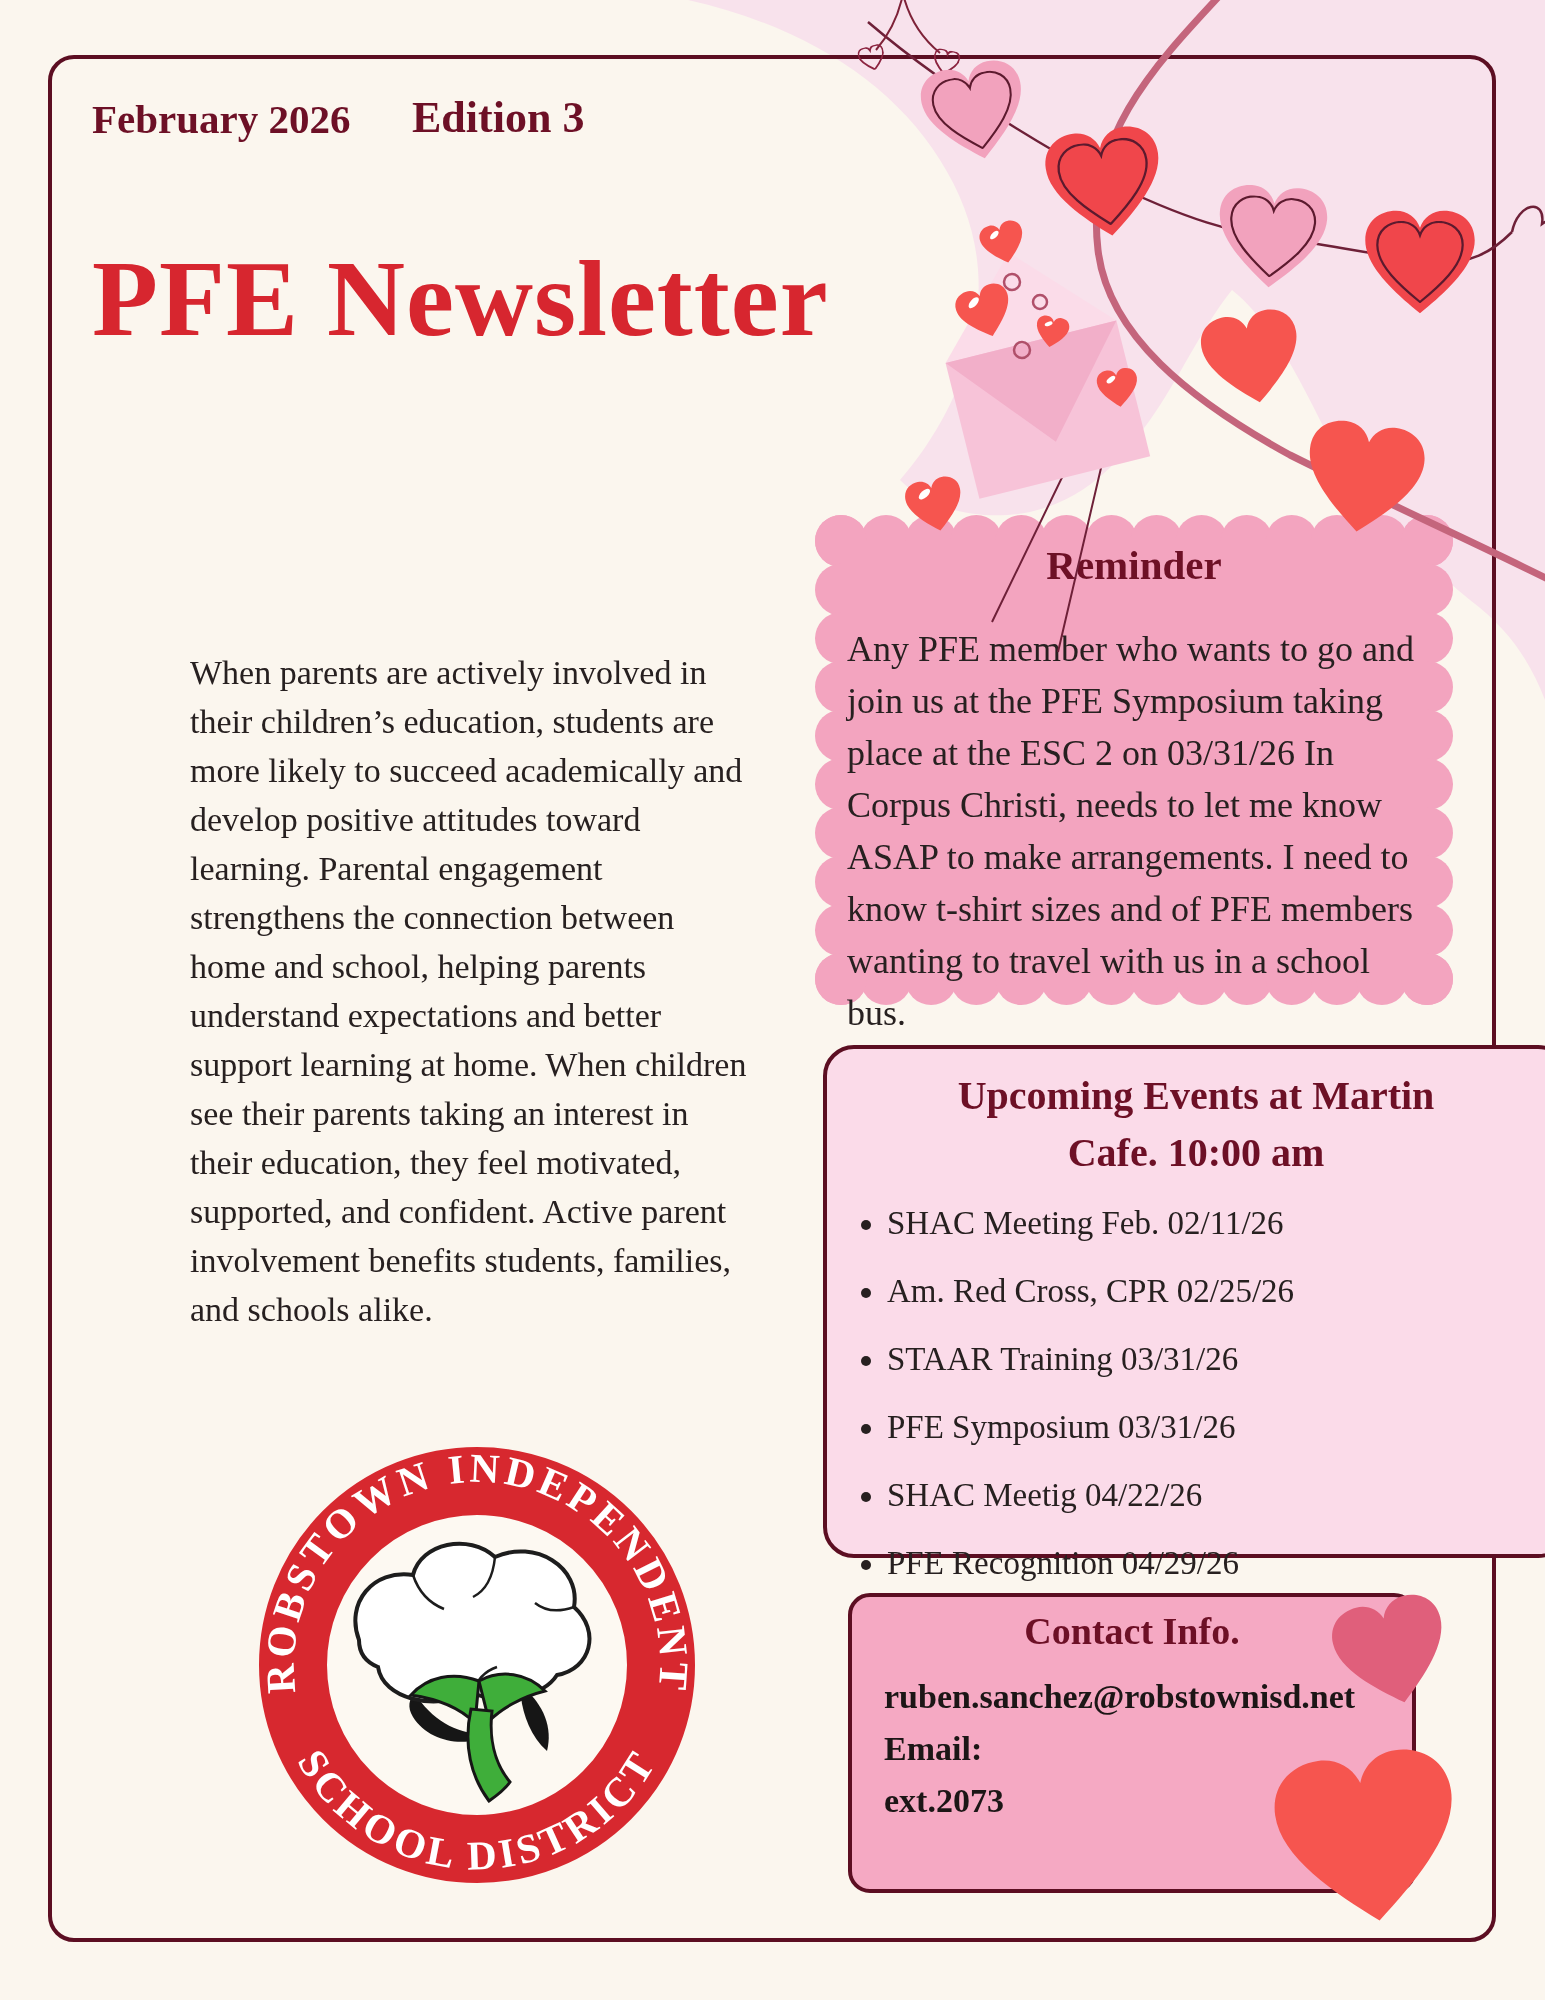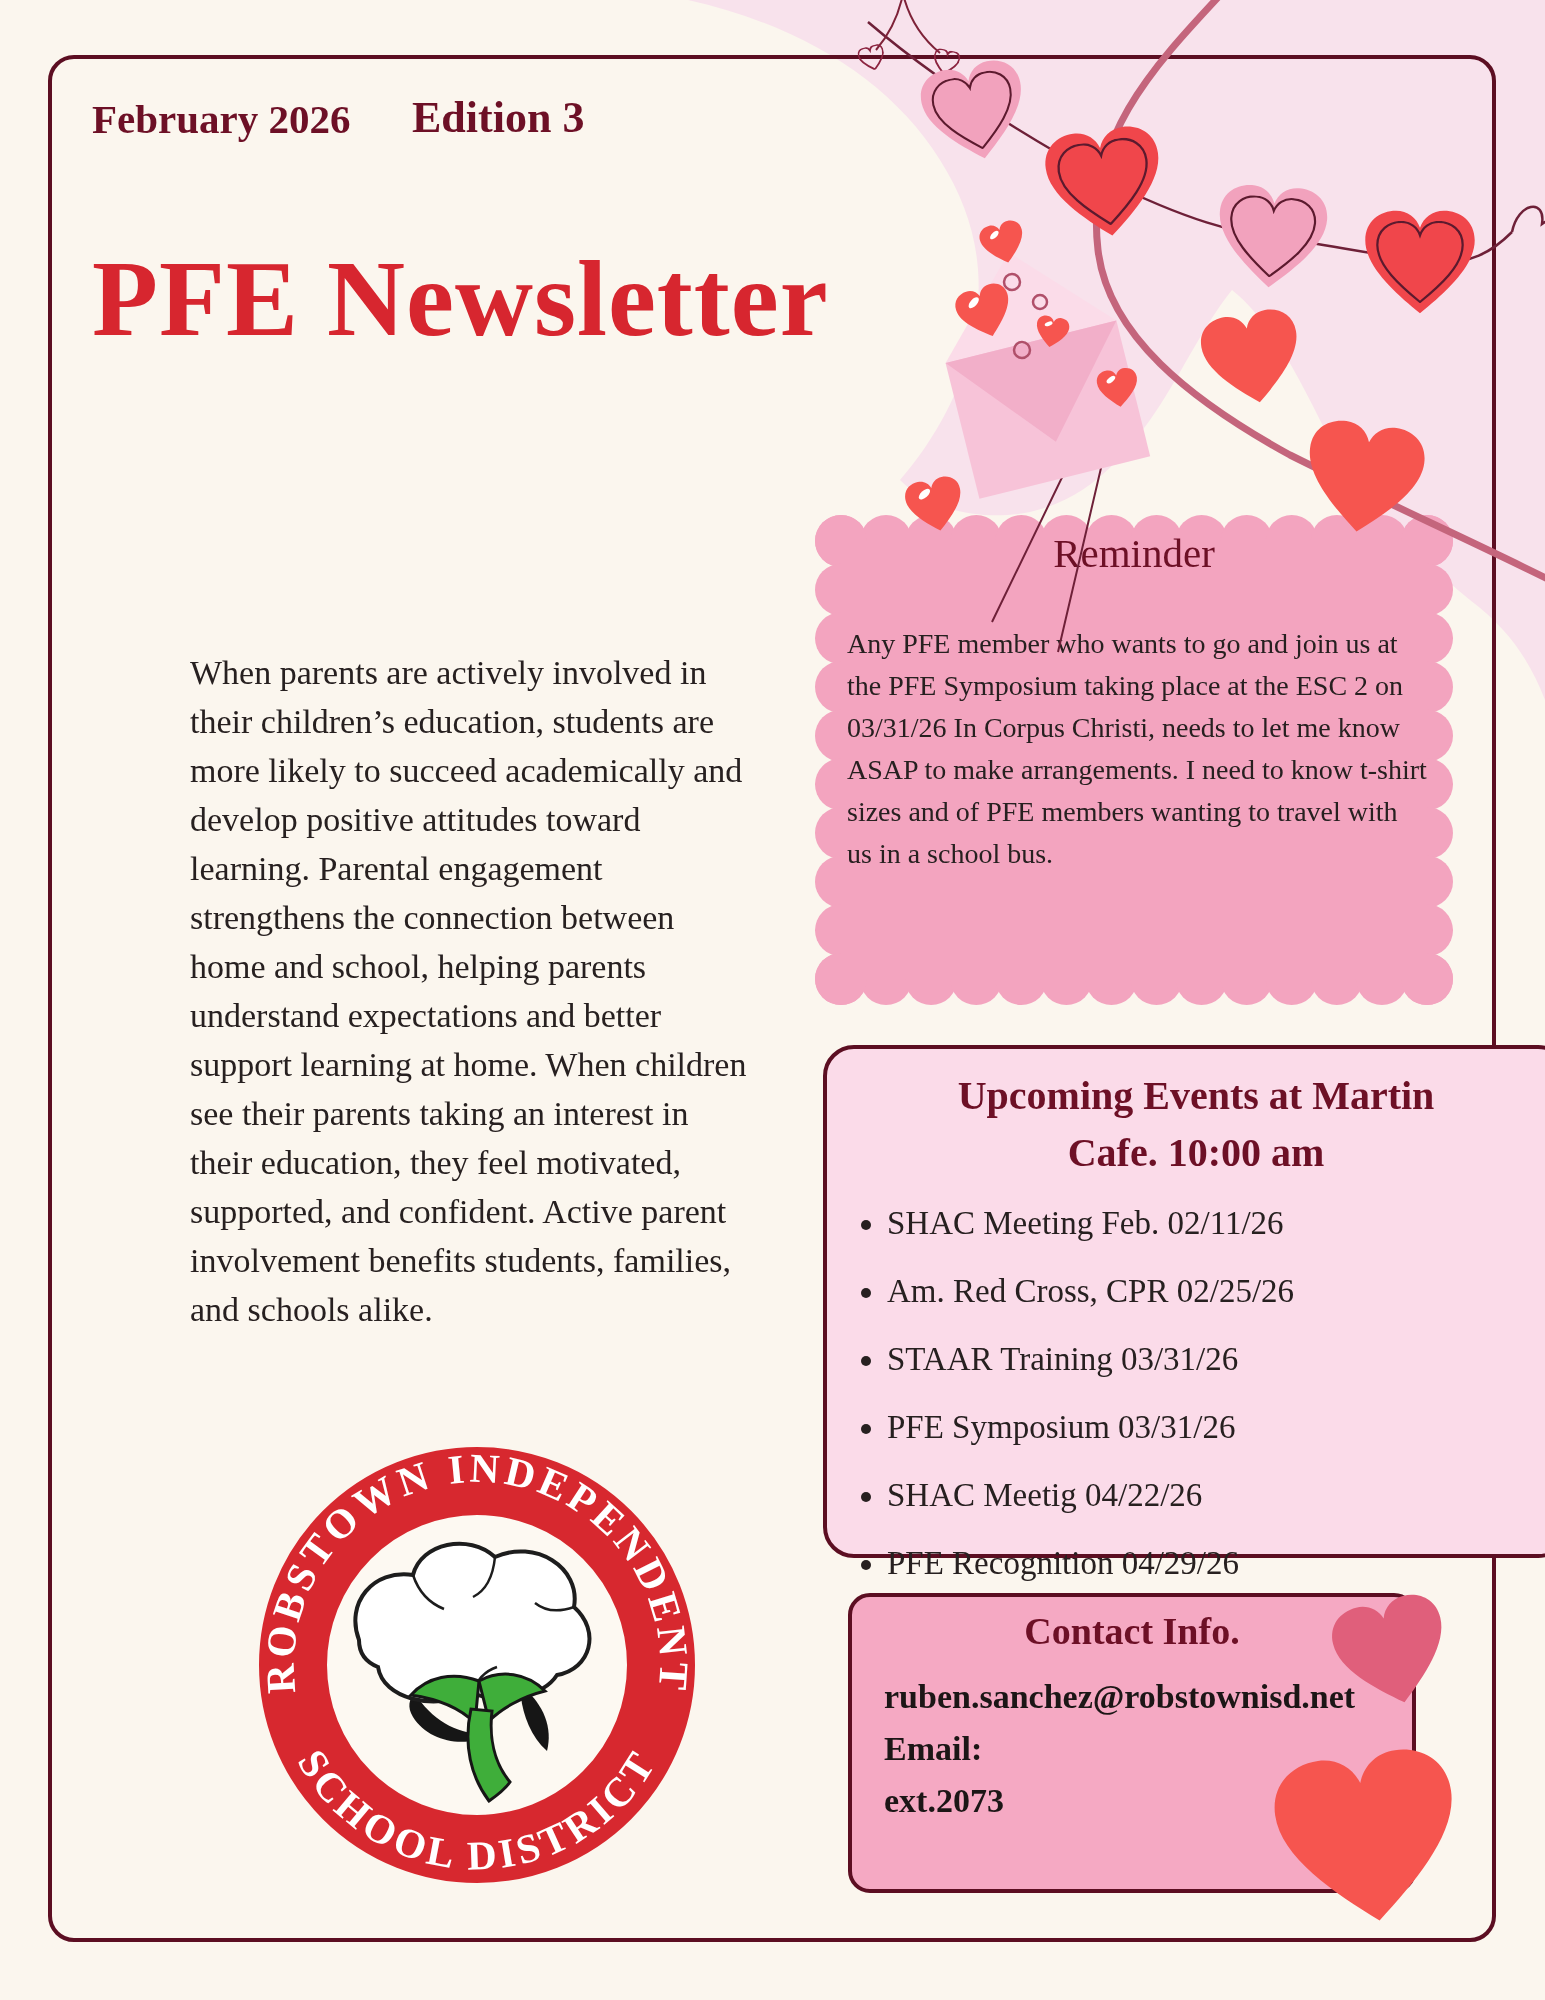--- a/index.html
+++ b/index.html
@@ -11,22 +11,22 @@
   .abs{position:absolute;z-index:2;}
   .masthead-date{left:92px;top:95px;font-size:41px;font-weight:bold;color:var(--maroon);}
   .masthead-edition{left:412px;top:92px;font-size:44px;font-weight:bold;color:var(--maroon);}
   .title{left:92px;top:228px;line-height:142px;font-weight:bold;font-size:108px;white-space:nowrap;letter-spacing:1px;}
   .title .l1{color:var(--title-pink);}
   .title .l2{color:var(--title-red);}
   .why-heading{left:190px;top:558px;width:560px;text-align:center;font-size:38px;font-weight:bold;color:var(--maroon);}
   .why-body{left:190px;top:648px;width:568px;font-size:34px;line-height:49px;color:var(--body-text);}
   .reminder-box{left:815px;top:515px;width:638px;height:490px;z-index:2;}
   .reminder-box svg{position:absolute;left:0;top:0;}
-  .reminder-title{position:absolute;left:0;top:14px;width:100%;text-align:center;font-size:41px;font-weight:normal;color:var(--maroon);}
-  .reminder-body{position:absolute;left:32px;top:108px;width:582px;font-size:28px;line-height:42px;color:var(--body-text);}
+  .reminder-title{position:absolute;left:0;top:26px;width:100%;text-align:center;font-size:41px;font-weight:bold;color:var(--maroon);}
+  .reminder-body{position:absolute;left:32px;top:108px;width:582px;font-size:36px;line-height:52px;color:var(--body-text);}
   .events-box{left:823px;top:1045px;width:746px;height:513px;background:var(--events-pink);border:4px solid var(--card-border);border-radius:31px;box-sizing:border-box;}
   .events-title{margin-top:18px;text-align:center;font-size:40px;font-weight:bold;line-height:57px;color:var(--maroon);}
   .events-list{margin:24px 0 0 28px;padding:0 17px 0 32px;font-size:33px;color:var(--body-text);}
   .events-list li{margin-bottom:31px;}
   .contact-box{left:848px;top:1593px;width:568px;height:300px;background:var(--contact-pink);border:4px solid var(--card-border);border-radius:22px;box-sizing:border-box;}
   .contact-title{margin-top:12px;text-align:center;font-size:38px;font-weight:bold;color:var(--maroon);}
   .contact-body{margin:18px 0 0 32px;font-size:34px;font-weight:bold;line-height:52px;color:#1c1616;width:500px;}
   .logo-wrap{left:246px;top:1434px;width:462px;height:462px;}
   #decor-over{z-index:3;}
 </style>

